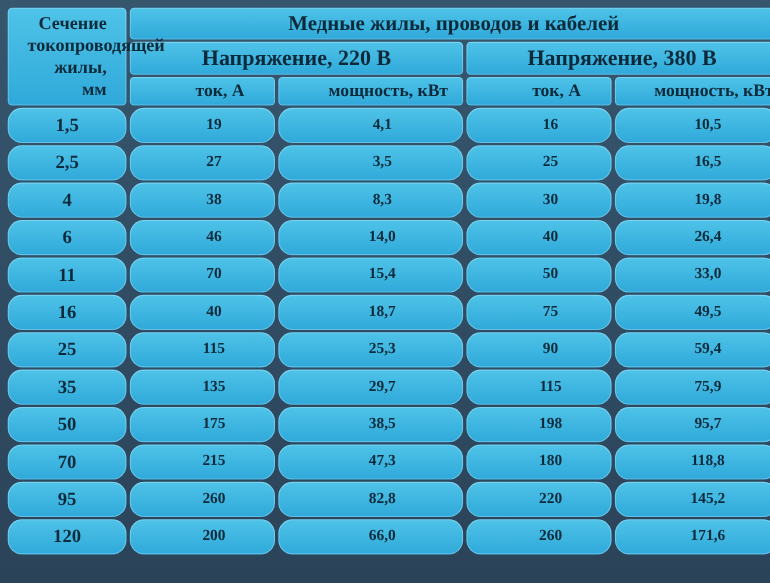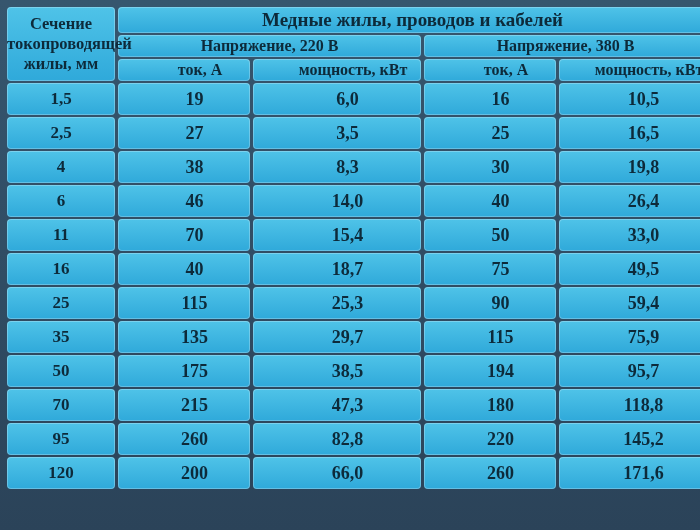--- a/index.html
+++ b/index.html
@@ -35,47 +35,48 @@
     color: #0d2a3a;
     font-weight: bold;
     font-size: 17px;
     padding: 2px 3px;
     box-shadow: inset 0 0 0 1px rgba(255,255,255,0.25);
   }
   th.head-main {
     font-size: 19px;
   }
   th.head-volt {
-    font-size: 16px;
+    font-size: 20px;
   }
   th.head-col {
     font-size: 16px;
     line-height: 1.15;
     padding-left: 35px;
   }
   td.cell-section, th.head-section {
     font-size: 17px;
   }
   th.head-section {
-    text-align: center;
-    padding: 4px 0;
+    text-align: right;
+    padding: 4px 18px;
     font-size: 16.5px;
     line-height: 1.22;
   }
   col.c-section { width: 108px; }
   col.c-a1 { width: 132px; }
   col.c-p1 { width: 168px; }
   col.c-a2 { width: 132px; }
   col.c-p2 { width: 148px; }
   td.cell-val {
-    font-size: 18px;
+    font-size: 14px;
     padding-left: 24px;
   }
   tr.data-row td {
     height: 28px;
+    border-radius: 13px;
   }
 </style>
 </head>
 <body>
 
 <div class="table-wrap">
   <table class="grid">
     <colgroup>
       <col class="c-section">
       <col class="c-a1">
@@ -96,21 +97,21 @@
         <th class="head-col">ток, А</th>
         <th class="head-col">мощность, кВт</th>
         <th class="head-col">ток, А</th>
         <th class="head-col">мощность, кВт</th>
       </tr>
     </thead>
     <tbody>
       <tr class="data-row">
         <td class="cell-section">1,5</td>
         <td class="cell-val">19</td>
-        <td class="cell-val">6,0</td>
+        <td class="cell-val">4,1</td>
         <td class="cell-val">16</td>
         <td class="cell-val">10,5</td>
       </tr>
       <tr class="data-row">
         <td class="cell-section">2,5</td>
         <td class="cell-val">27</td>
         <td class="cell-val">3,5</td>
         <td class="cell-val">25</td>
         <td class="cell-val">16,5</td>
       </tr>
@@ -153,21 +154,21 @@
         <td class="cell-section">35</td>
         <td class="cell-val">135</td>
         <td class="cell-val">29,7</td>
         <td class="cell-val">115</td>
         <td class="cell-val">75,9</td>
       </tr>
       <tr class="data-row">
         <td class="cell-section">50</td>
         <td class="cell-val">175</td>
         <td class="cell-val">38,5</td>
-        <td class="cell-val">194</td>
+        <td class="cell-val">198</td>
         <td class="cell-val">95,7</td>
       </tr>
       <tr class="data-row">
         <td class="cell-section">70</td>
         <td class="cell-val">215</td>
         <td class="cell-val">47,3</td>
         <td class="cell-val">180</td>
         <td class="cell-val">118,8</td>
       </tr>
       <tr class="data-row">

